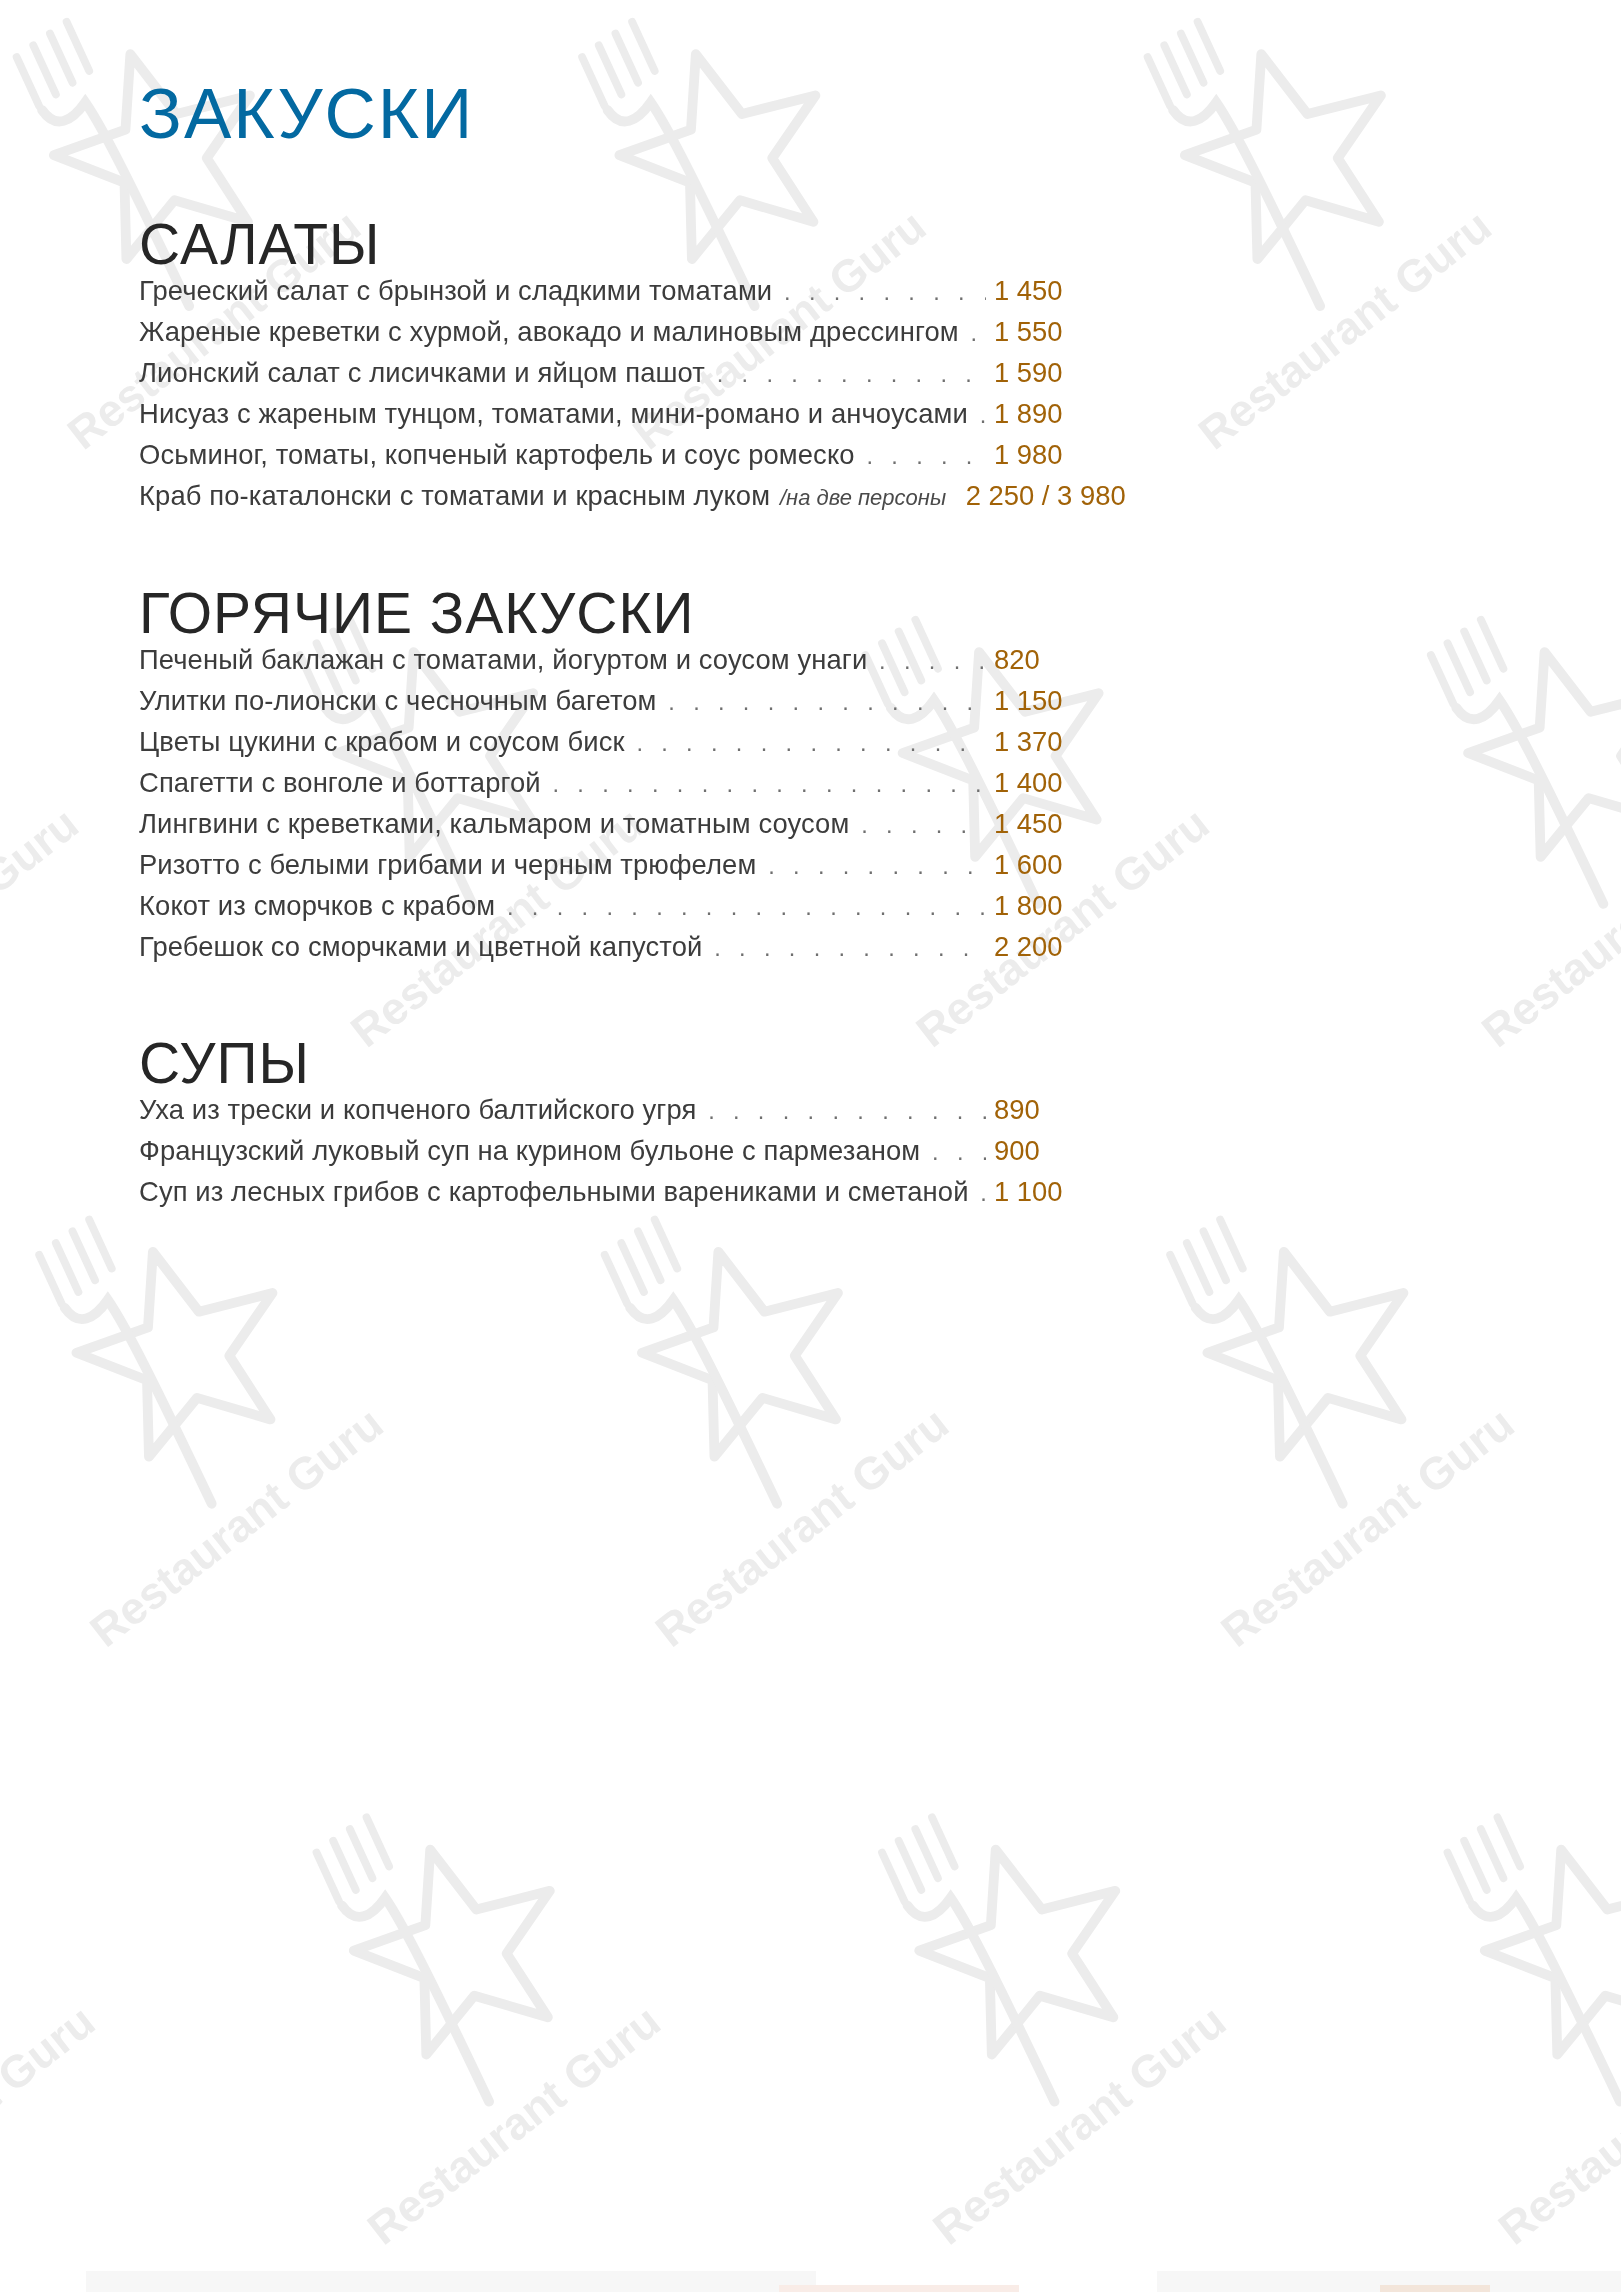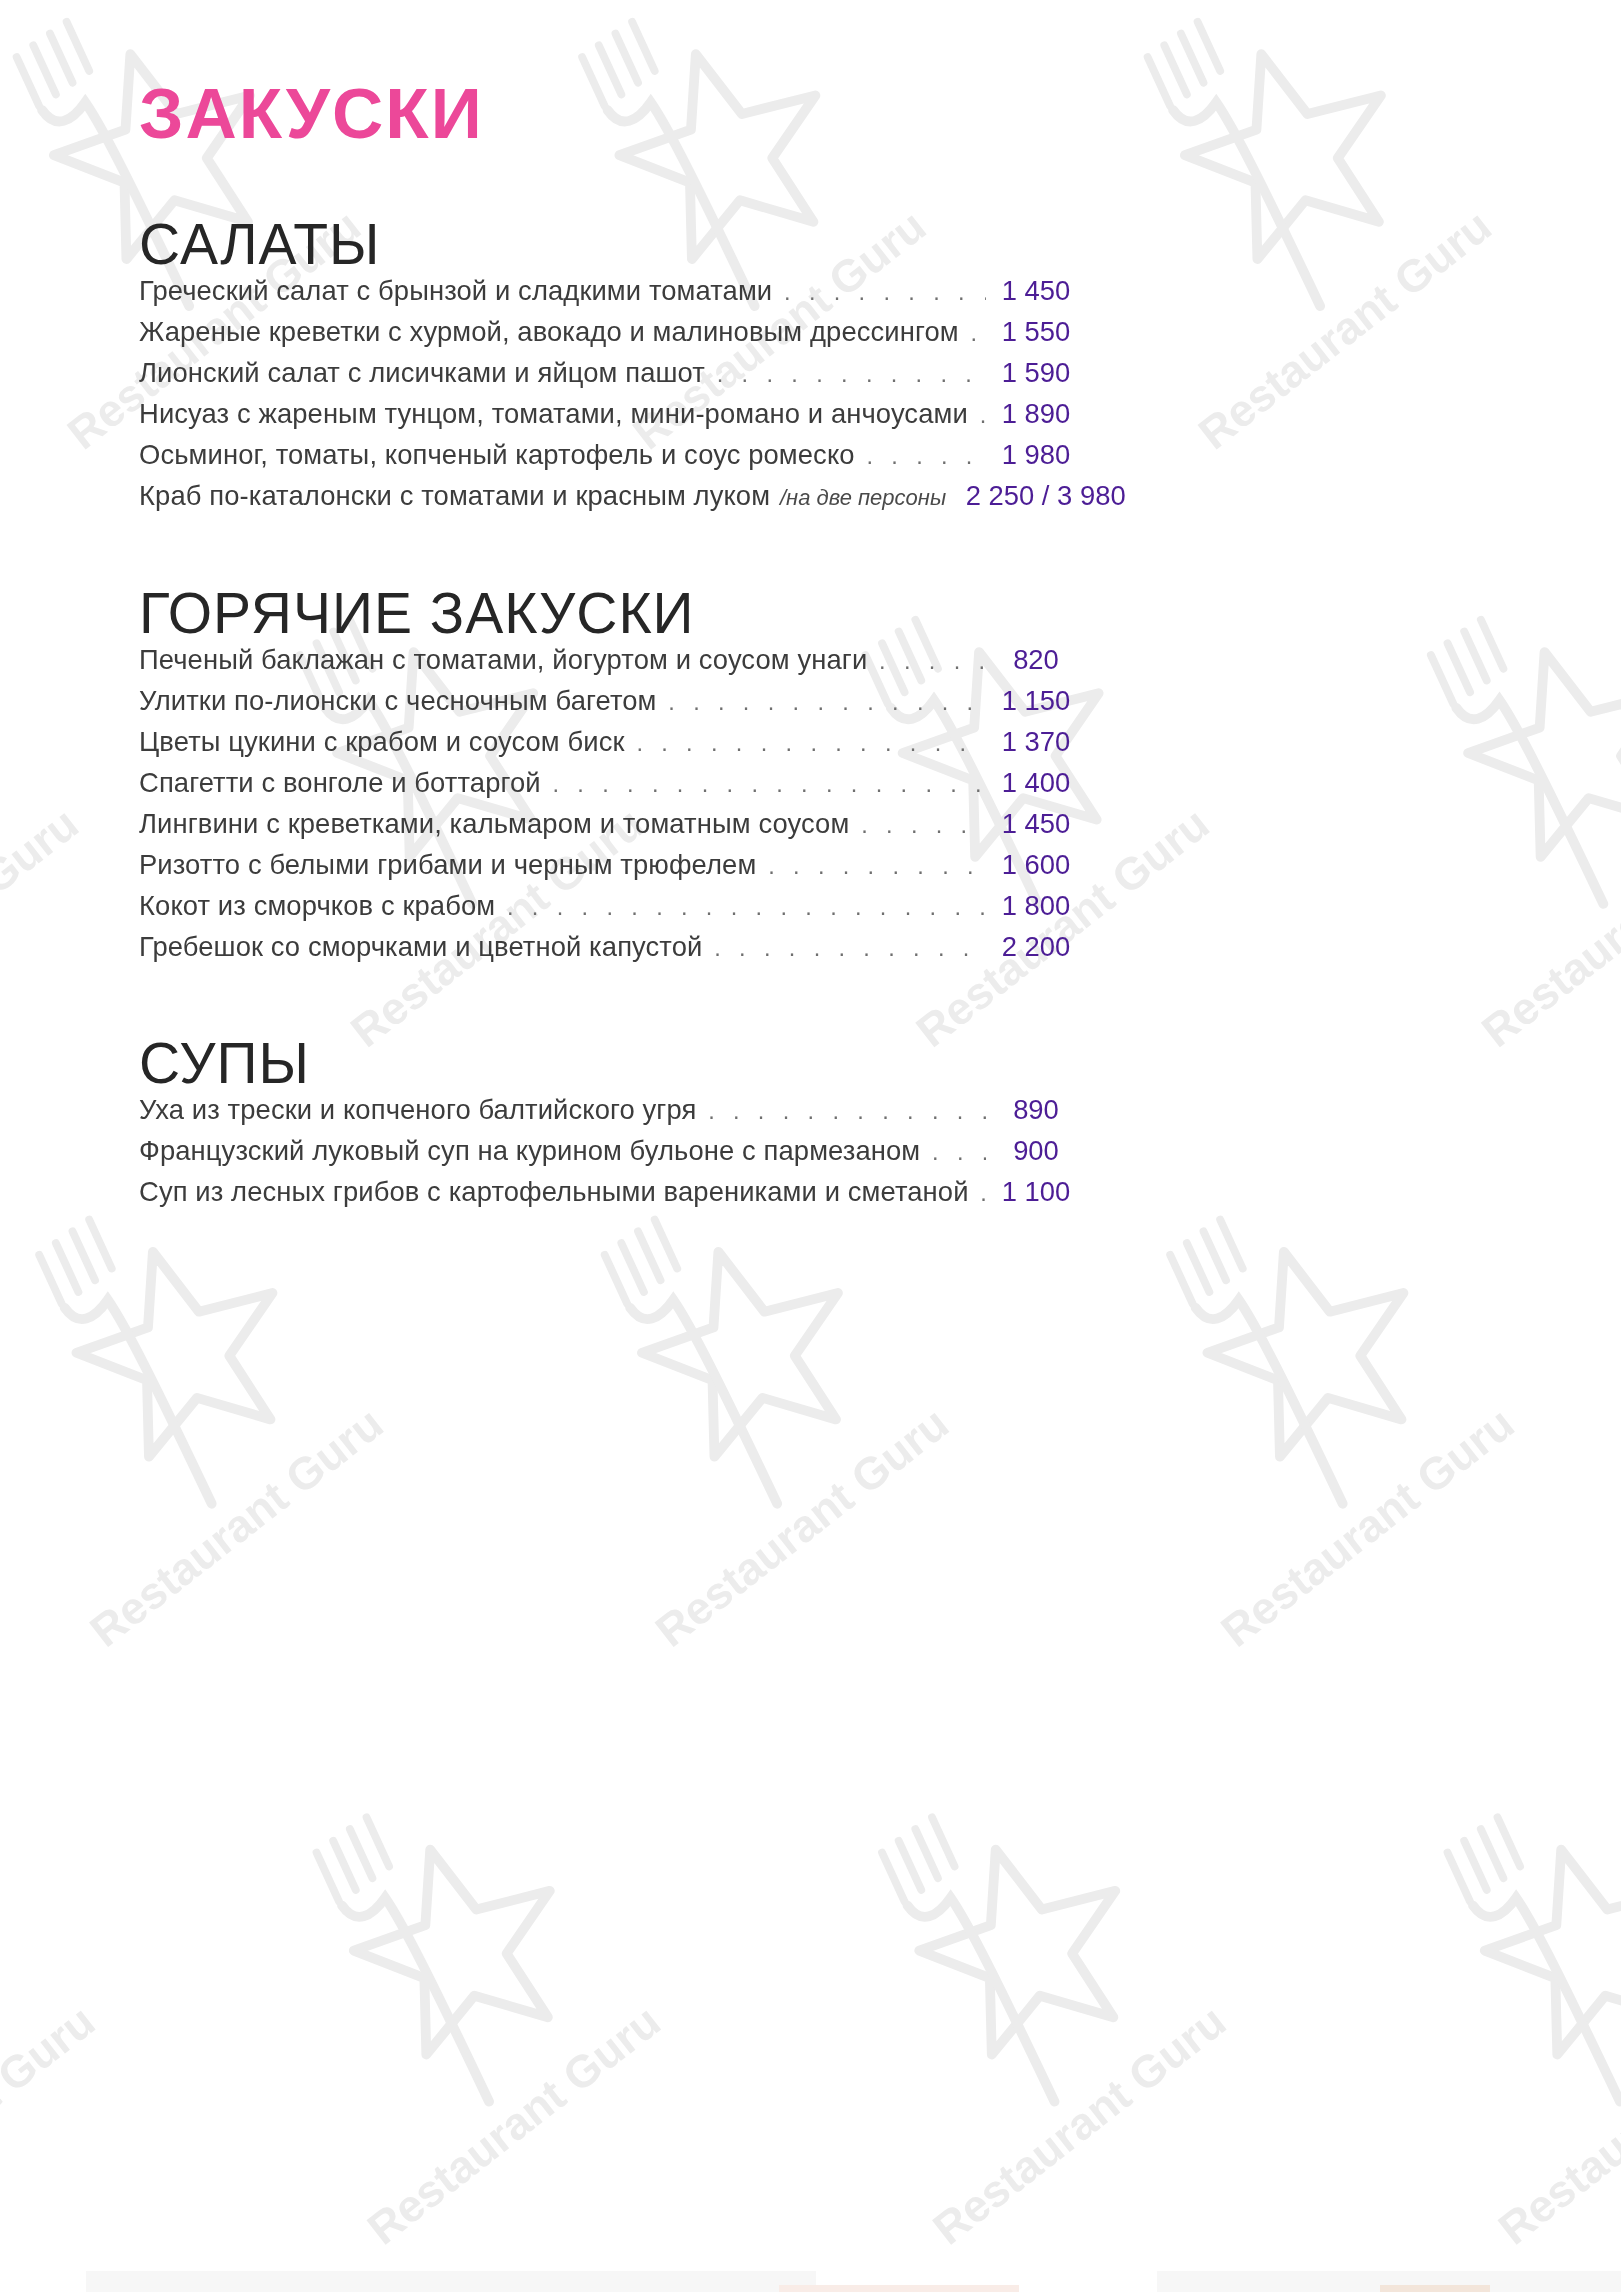--- a/index.html
+++ b/index.html
@@ -13,23 +13,23 @@
   }
   .wm-layer{position:absolute;left:0;top:0;z-index:1;pointer-events:none;}
   .content{
     position:relative;z-index:2;
     padding:78px 0 0 139px;
     width:939px;
   }
   .page-title{
     margin:0;
     font-size:71px;line-height:71px;
-    font-weight:700;
+    font-weight:400;
     letter-spacing:2px;
-    color:#ec4899;
+    color:#0369a1;
   }
   .menu-section{margin-top:74px;}
   .section-title{
     margin:0 0 4.9px 0;
     font-size:57px;line-height:43px;
     font-weight:300;
     letter-spacing:1px;
     color:#262626;
   }
   .menu-item{
@@ -54,22 +54,22 @@
     color:#6f6f6f;
   }
   .leader::after{
     content:". . . . . . . . . . . . . . . . . . . . . . . . . . . . . . . . . . . . . . . . . . . . . . . . . . . . . . . . . . . . . . . . . . . . . . . .";
     font-size:23.5px;
     letter-spacing:5.9px;
   }
   .item-price{
     flex:0 0 auto;
     min-width:84px;
-    text-align:center;
-    color:#4c1d95;
+    text-align:left;
+    color:#a16207;
   }
   .bottom-strip{position:absolute;z-index:0;}
   .strip-1{left:86px;top:2271px;width:730px;height:21.6px;background:#f7f7f7;}
   .strip-2{left:1157px;top:2271px;width:465px;height:21.6px;background:#f7f7f7;}
   .strip-3{left:1380px;top:2285px;width:110px;height:7.8px;background:#f3e5da;}
   .strip-4{left:779px;top:2285px;width:240px;height:7.8px;background:#f9ece7;}
 </style>
 </head>
 <body>
 

